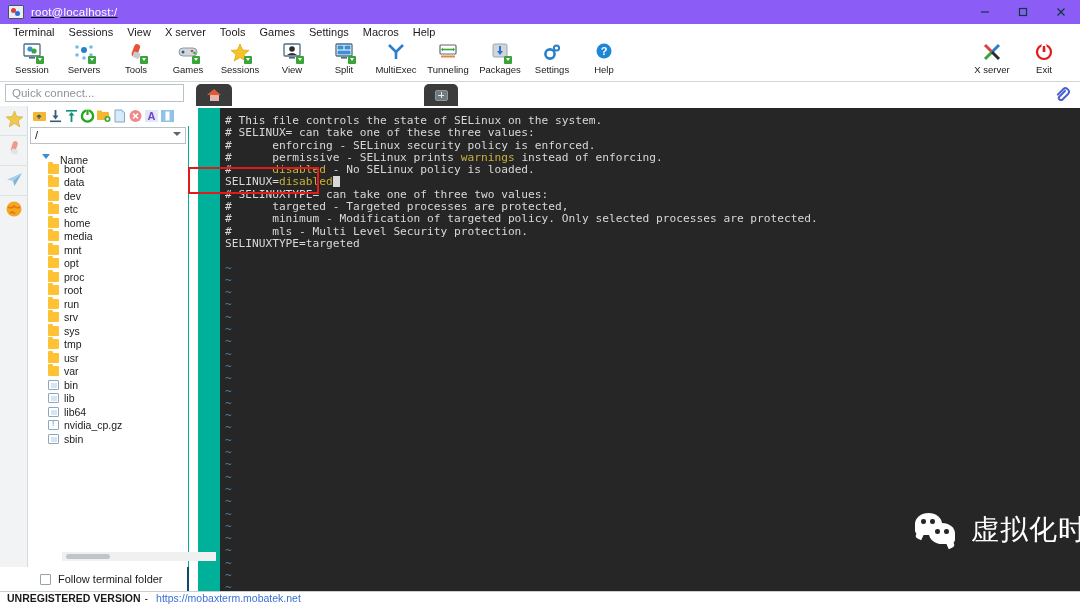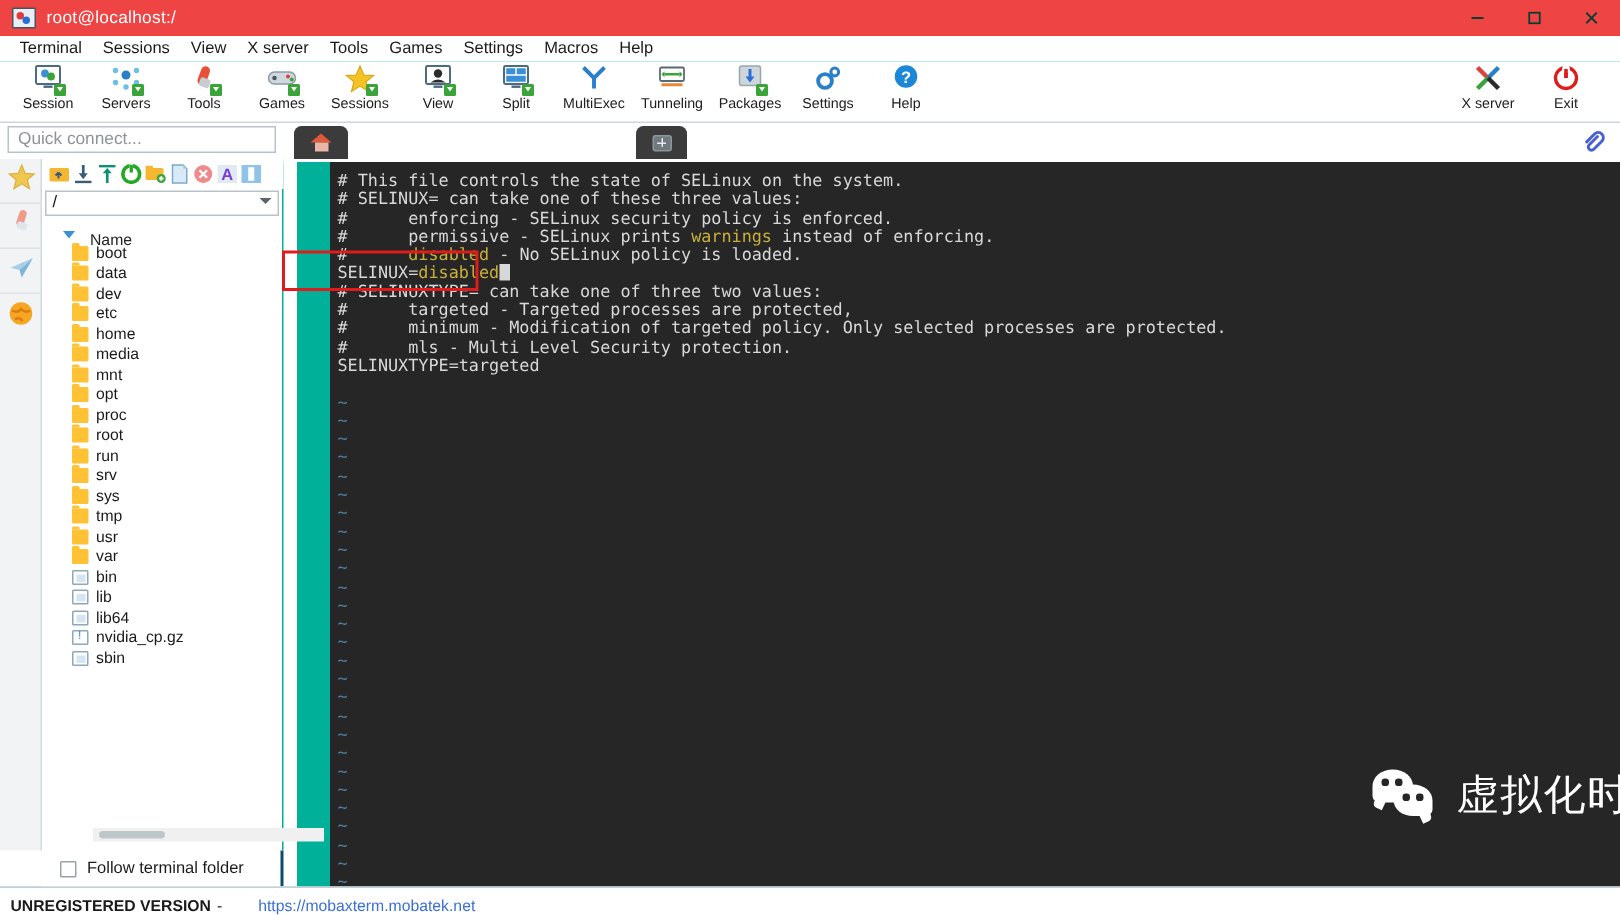--- a/index.html
+++ b/index.html
@@ -13,22 +13,22 @@
   #app {
     position: relative;
     width: 1080px; height: 610px;
     background: #00b098;
     overflow: hidden;
   }
 
   
   .titlebar {
     position: absolute; left: 0; top: 0; width: 1080px; height: 24px;
-    background: #ef4444;
-    display: flex; align-items: center;
+    background: #8b5cf6;
+    display: flex; align-items: center; text-decoration: underline;
   }
   .titlebar .app-icon {
     width: 16px; height: 14px; margin-left: 8px; margin-right: 7px;
     position: relative; background: #e8eef3;
     border: 1px solid #49535c; border-radius: 1px;
   }
   .titlebar .app-icon::before {
     content: ""; position: absolute; left: 2px; top: 2px;
     width: 5px; height: 5px; border-radius: 50%; background: #e03a3a;
   }
@@ -284,25 +284,25 @@
   .wm-dot { position: absolute; width: 4.5px; height: 4.5px; background: #262626; border-radius: 50%; }
   .wm-text {
     font-family: "DejaVu Sans", sans-serif;
     font-size: 28px; color: #ffffff; letter-spacing: 1px; line-height: 1;
   }
 
   
   .statusbar {
     position: absolute; left: 0; top: 591px; width: 1080px; height: 19px;
     background: #ffffff; border-top: 1px solid #c8ced1;
-    display: flex; align-items: flex-end; padding-left: 7px;
+    display: flex; align-items: flex-start; padding-left: 7px;
     font-size: 10.5px; color: #1a1a1a;
   }
   .statusbar b { font-weight: bold; }
-  .statusbar a { color: #3a6fd6; text-decoration: none; margin-left: 20px; }
+  .statusbar a { color: #3a6fd6; text-decoration: none; margin-left: 4px; }
   .sb-sep { margin: 0 4px; }
 </style>
 </head>
 <body>
 
 <div id="app">
 
   <div class="titlebar">
     <div class="app-icon"></div>
     <div class="title-text">root@localhost:/</div>

